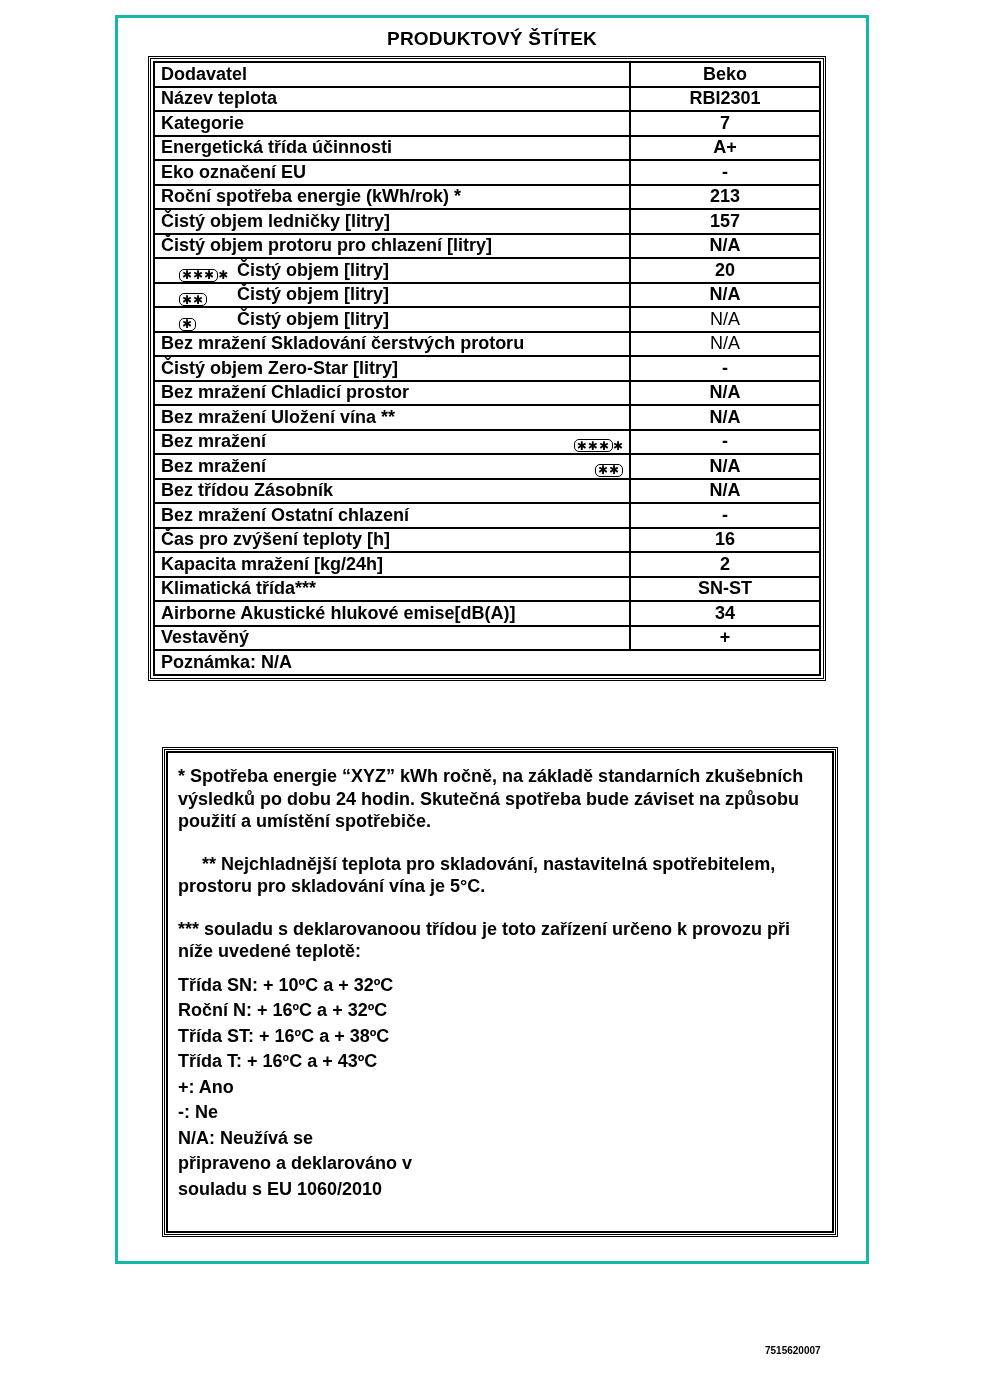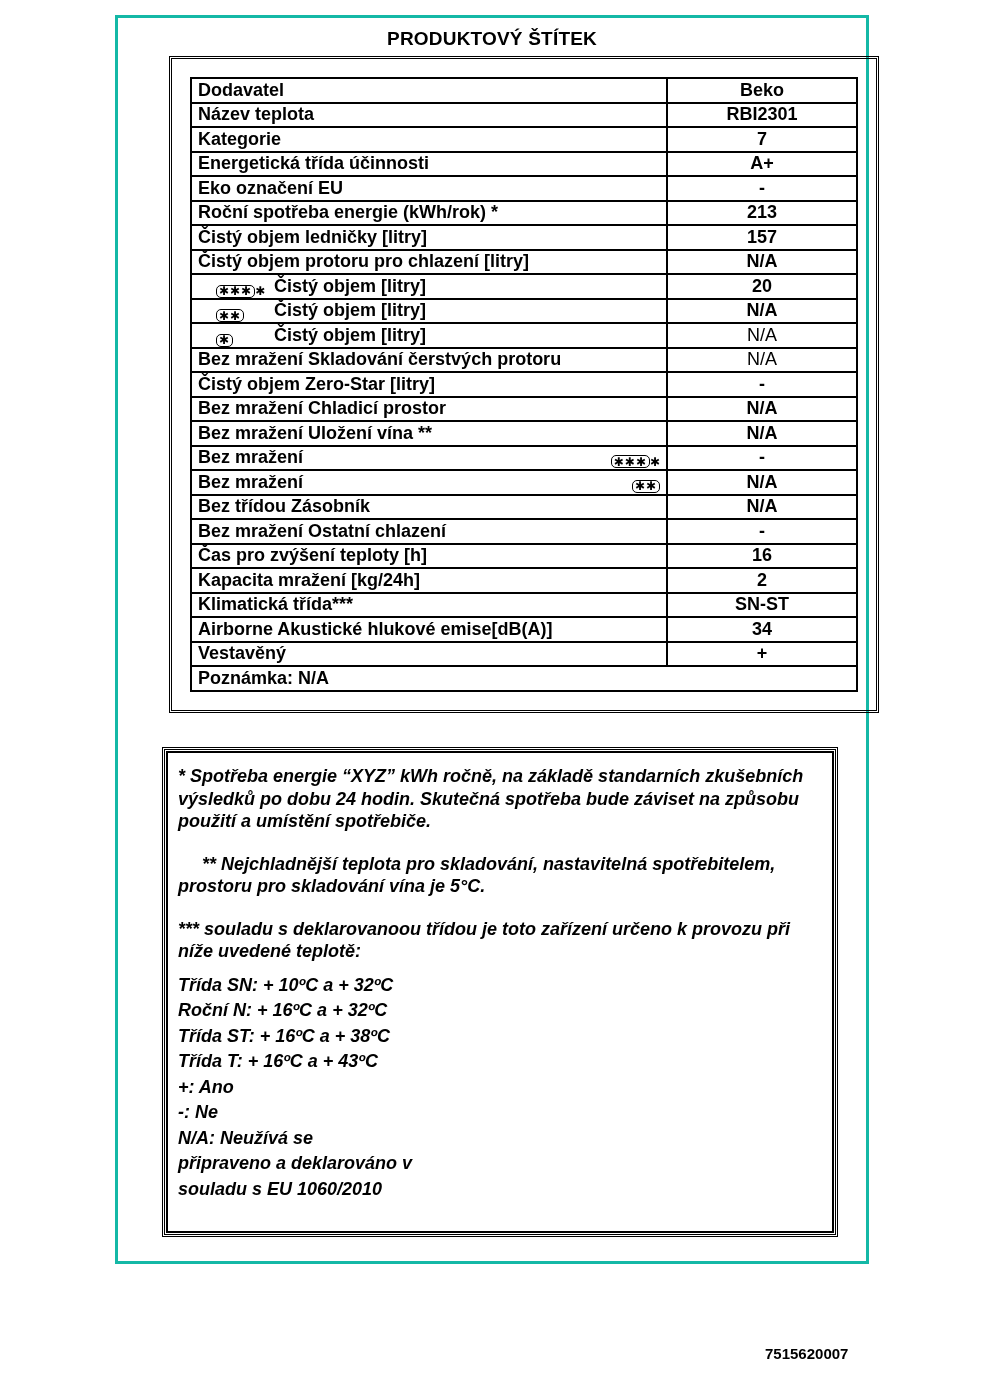--- a/index.html
+++ b/index.html
@@ -2,46 +2,46 @@
 <html><head>
 <meta charset="utf-8">
 <style>
   html, body { margin: 0; padding: 0; background: #ffffff; }
   body { width: 1000px; height: 1400px; position: relative; overflow: hidden;
          font-family: "Liberation Sans", sans-serif; color: #000; }
   .frame { position: absolute; left: 115px; top: 15px; width: 748px; height: 1243px;
            border: 3px solid #14b8a6; box-sizing: content-box; }
   .title { position: absolute; left: 0; right: 0; top: 10px; text-align: center;
            font-weight: bold; font-size: 19px; letter-spacing: 0.2px; }
-  .tbl-wrap { position: absolute; left: 51px; top: 38px; width: 668px;
-              border: 3px double #000; padding: 18px; }
+  .tbl-wrap { position: absolute; left: 30px; top: 38px; width: 668px;
+              border: 3px double #000; padding: 2px; }
   table.spec { width: 100%; border-collapse: collapse; }
   table.spec td { border: 2px solid #000; height: 22.5px; padding: 0 6px;
                   font-size: 18px; font-weight: bold; white-space: nowrap; }
   table.spec td.val { width: 176px; text-align: center; }
   table.spec td.val.light { font-weight: normal; }
   table.spec td.lbl { position: relative; }
   .indent { display: inline-block; width: 76px; position: relative; height: 18px; vertical-align: middle; }
   .star-box { display: inline-flex; align-items: center; border: 1.3px solid #000; border-radius: 5px;
               font-size: 12px; font-weight: normal; line-height: 10px; padding: 0 2px; height: 11px;
               letter-spacing: 1px; vertical-align: middle; }
   .star-extra { font-size: 12px; font-weight: normal; vertical-align: middle; }
   .icon-indent { position: absolute; left: 18px; top: 2px; }
   .icon-right { position: absolute; right: 6px; top: 4px; }
   .note-row td { height: 26px; }
   .notes-wrap { position: absolute; left: 44px; top: 729px; width: 668px; height: 482px;
                 border: 3px double #000; padding: 1px; }
   .notes { border: 2px solid #000; height: 100%; box-sizing: border-box; padding: 12px 10px 0 10px;
            font-size: 18px; font-weight: bold; line-height: 22.5px; }
-  .notes p { margin: 0; font-style: italic; }
+  .notes p { margin: 0; }
   .gap-l { height: 20px; }
   .gap-s { height: 10px; }
   .cls-line { line-height: 25.5px; }
   .legend-line { line-height: 25.5px; }
-  .code { position: absolute; left: 765px; top: 1345px; font-size: 15px; font-weight: bold; }
+  .code { position: absolute; left: 765px; top: 1345px; font-size: 10px; font-weight: bold; }
 </style>
 </head>
 <body>
 
 <div class="frame">
   <div class="title">PRODUKTOVÝ ŠTÍTEK</div>
 
   <div class="tbl-wrap">
     <table class="spec">
       <tbody id="spec-body">

